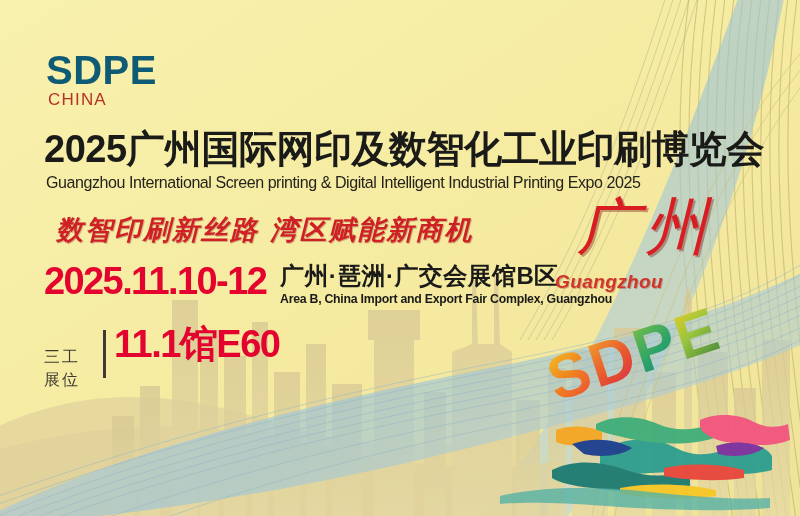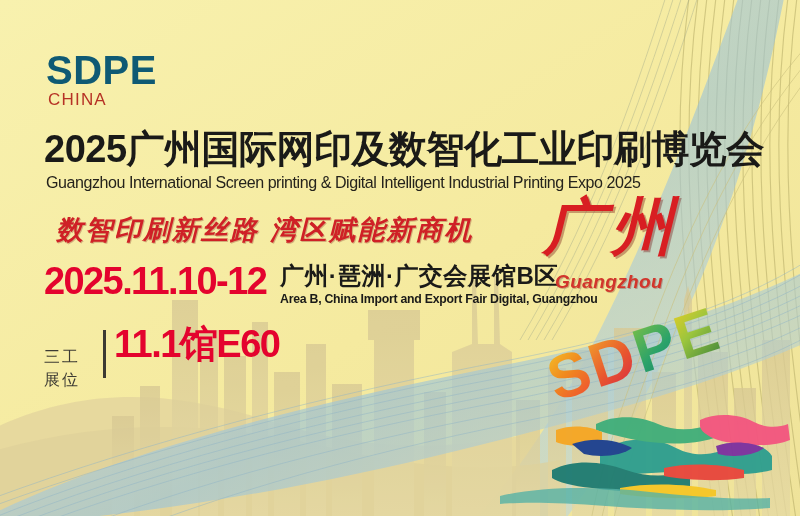--- a/index.html
+++ b/index.html
@@ -147,27 +147,28 @@
 
   
   .gz-cal {
     position: absolute;
     left: 543px; top: 196px;
     width: 170px; height: 90px;
   }
   .gz-cal-text {
     font-family: "DejaVu Serif", serif;
     font-size: 62px;
-    font-weight: bold;
+    font-weight: normal;
     font-style: italic;
     color: #d81e22;
     letter-spacing: 6px;
     line-height: 1;
     white-space: nowrap;
     text-shadow: 2px 2px 0 rgba(110,8,8,.35);
+    text-align: right;
   }
   .gz-cal-en {
     position: absolute;
     left: 555px; top: 272px;
     font-size: 19px;
     font-weight: bold;
     font-style: italic;
     color: #d2352c;
     letter-spacing: 0.4px;
     line-height: 1;
@@ -338,21 +339,21 @@
     <div class="logo-sdpe">SDPE</div>
     <div class="logo-china">CHINA</div>
 
     <div class="title-cn">2025广州国际网印及数智化工业印刷博览会</div>
     <div class="title-en">Guangzhou International Screen printing &amp; Digital Intelligent Industrial Printing Expo 2025</div>
 
     <div class="slogan">数智印刷新丝路  湾区赋能新商机</div>
 
     <div class="date">2025.11.10-12</div>
     <div class="venue-cn">广州·琶洲·广交会展馆B区</div>
-    <div class="venue-en">Area B, China Import and Export Fair Digital, Guangzhou</div>
+    <div class="venue-en">Area B, China Import and Export Fair Complex, Guangzhou</div>
 
     <div class="booth-label">
       <div>三工</div>
       <div>展位</div>
     </div>
     <div class="booth-divider"></div>
     <div class="booth-value">11.1馆E60</div>
 
     <div class="gz-cal">
       <div class="gz-cal-text">广州</div>

